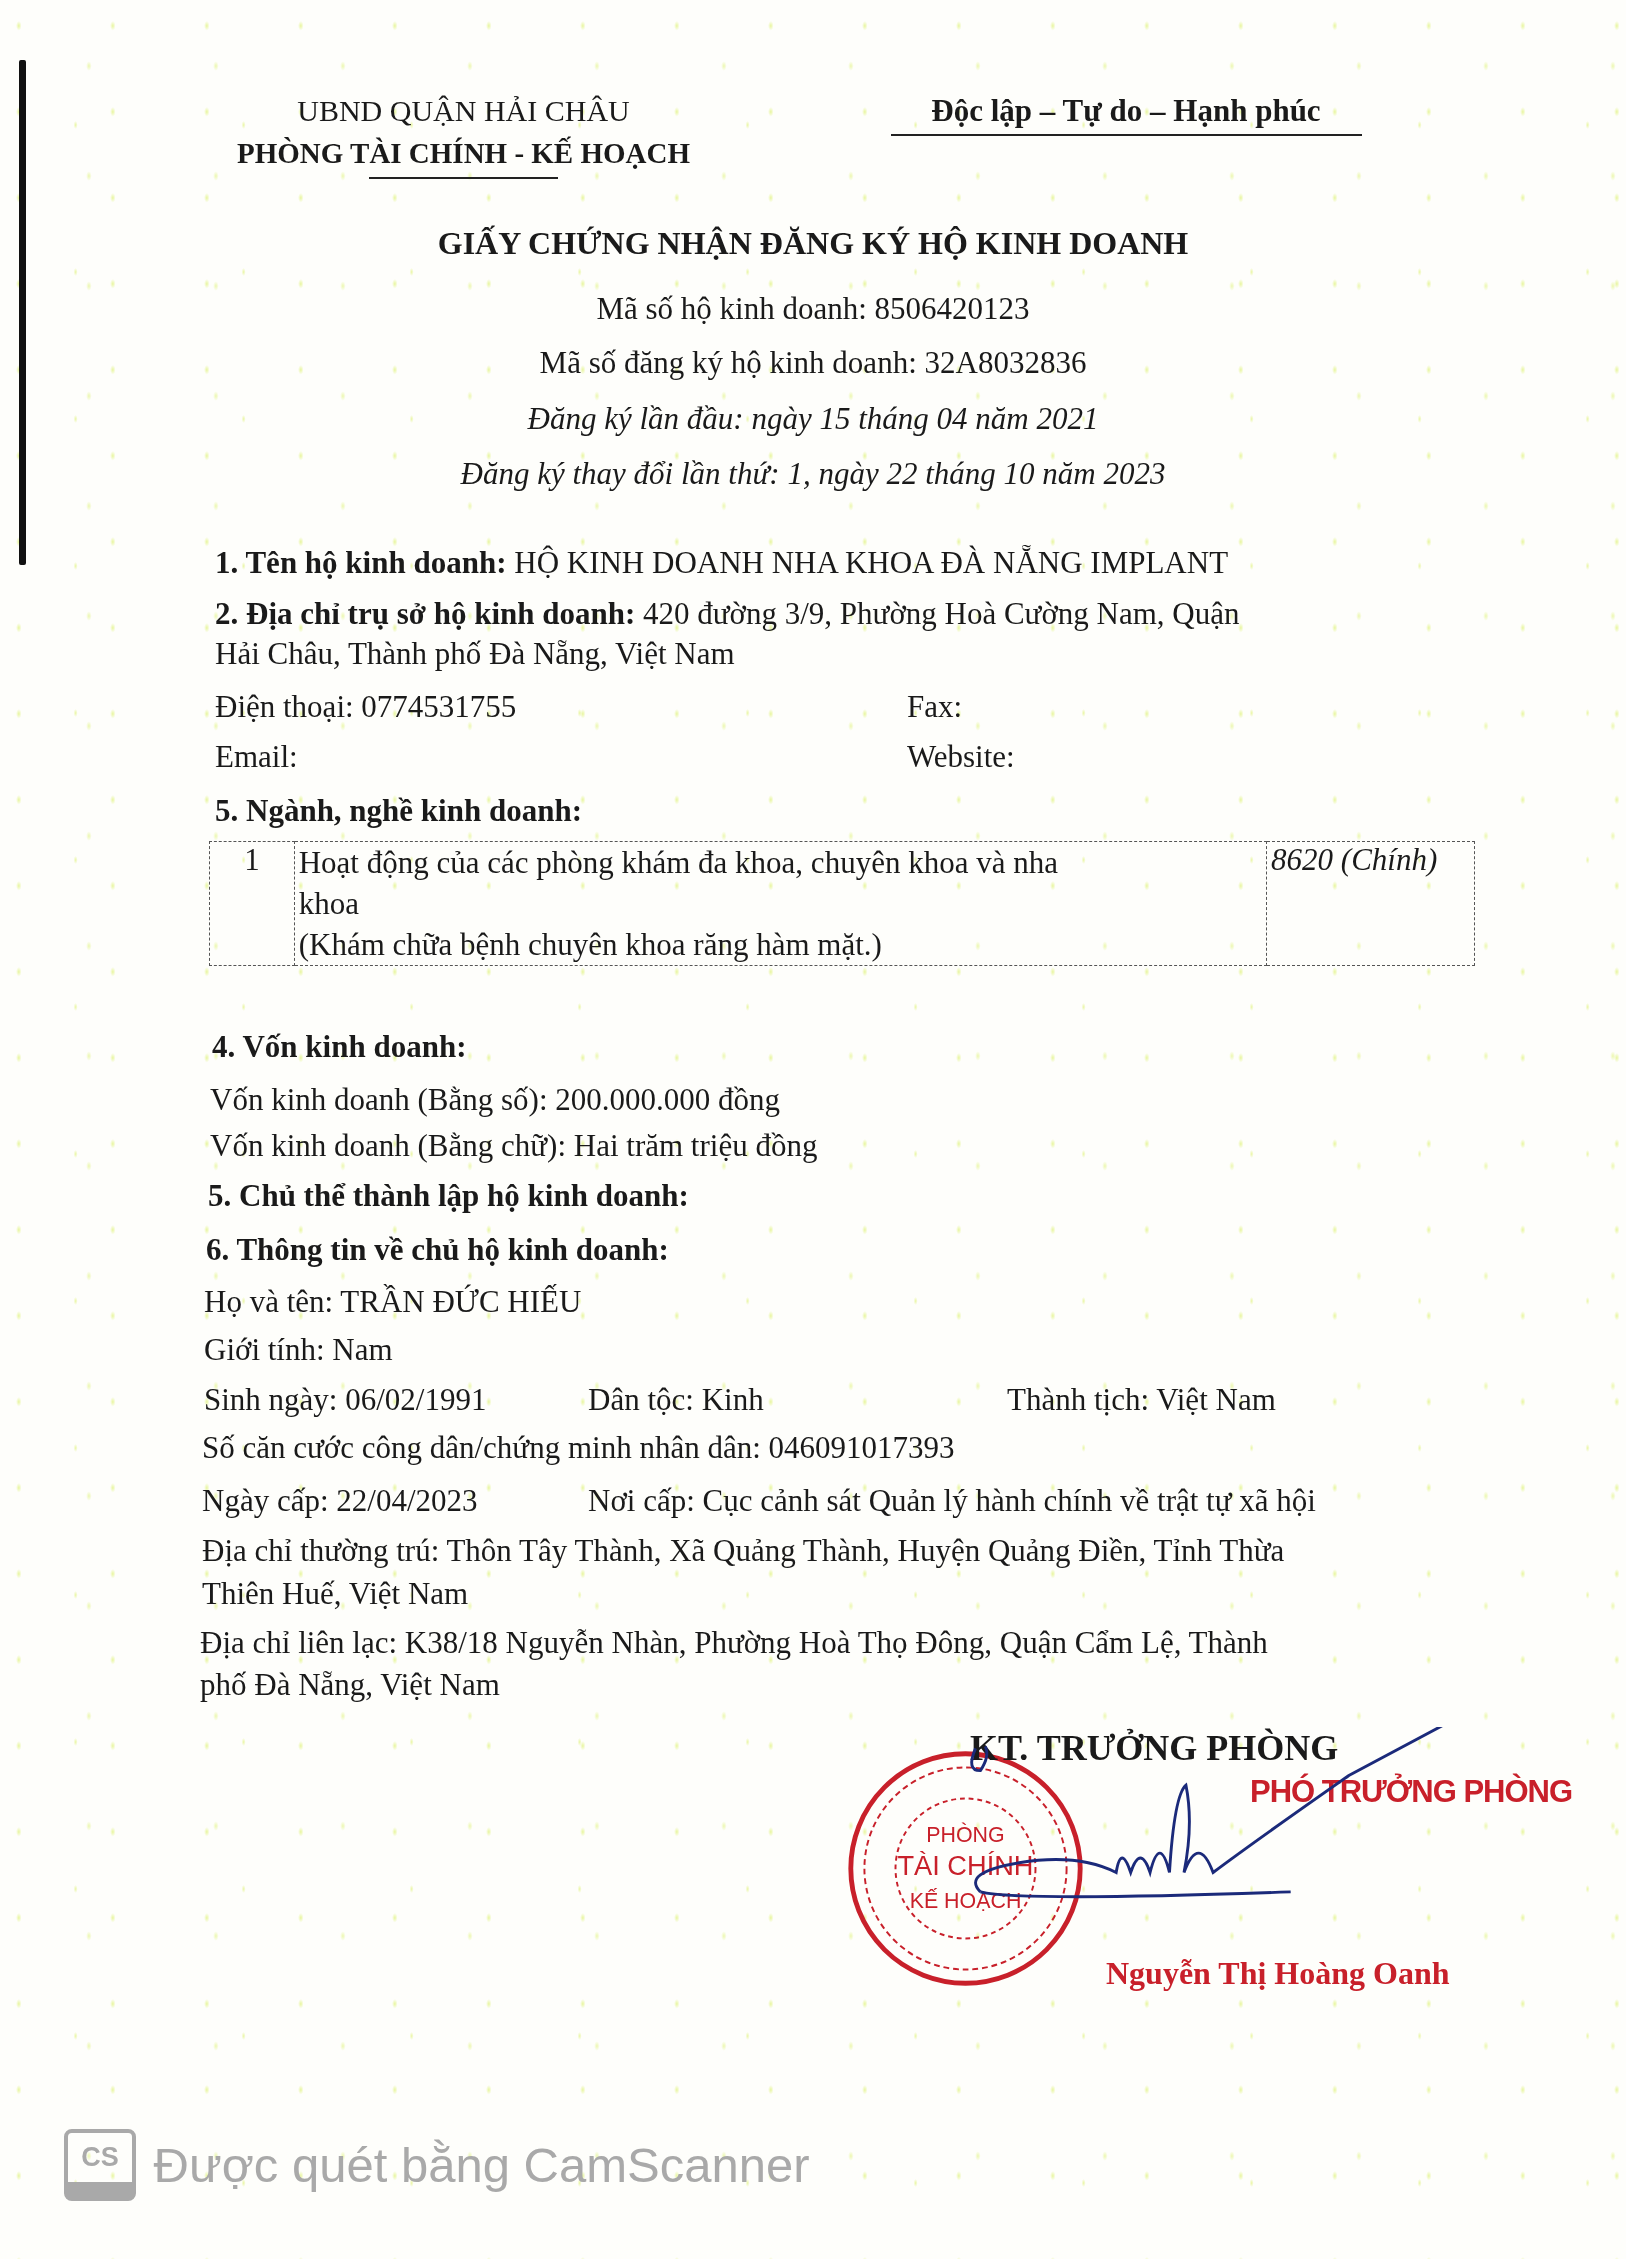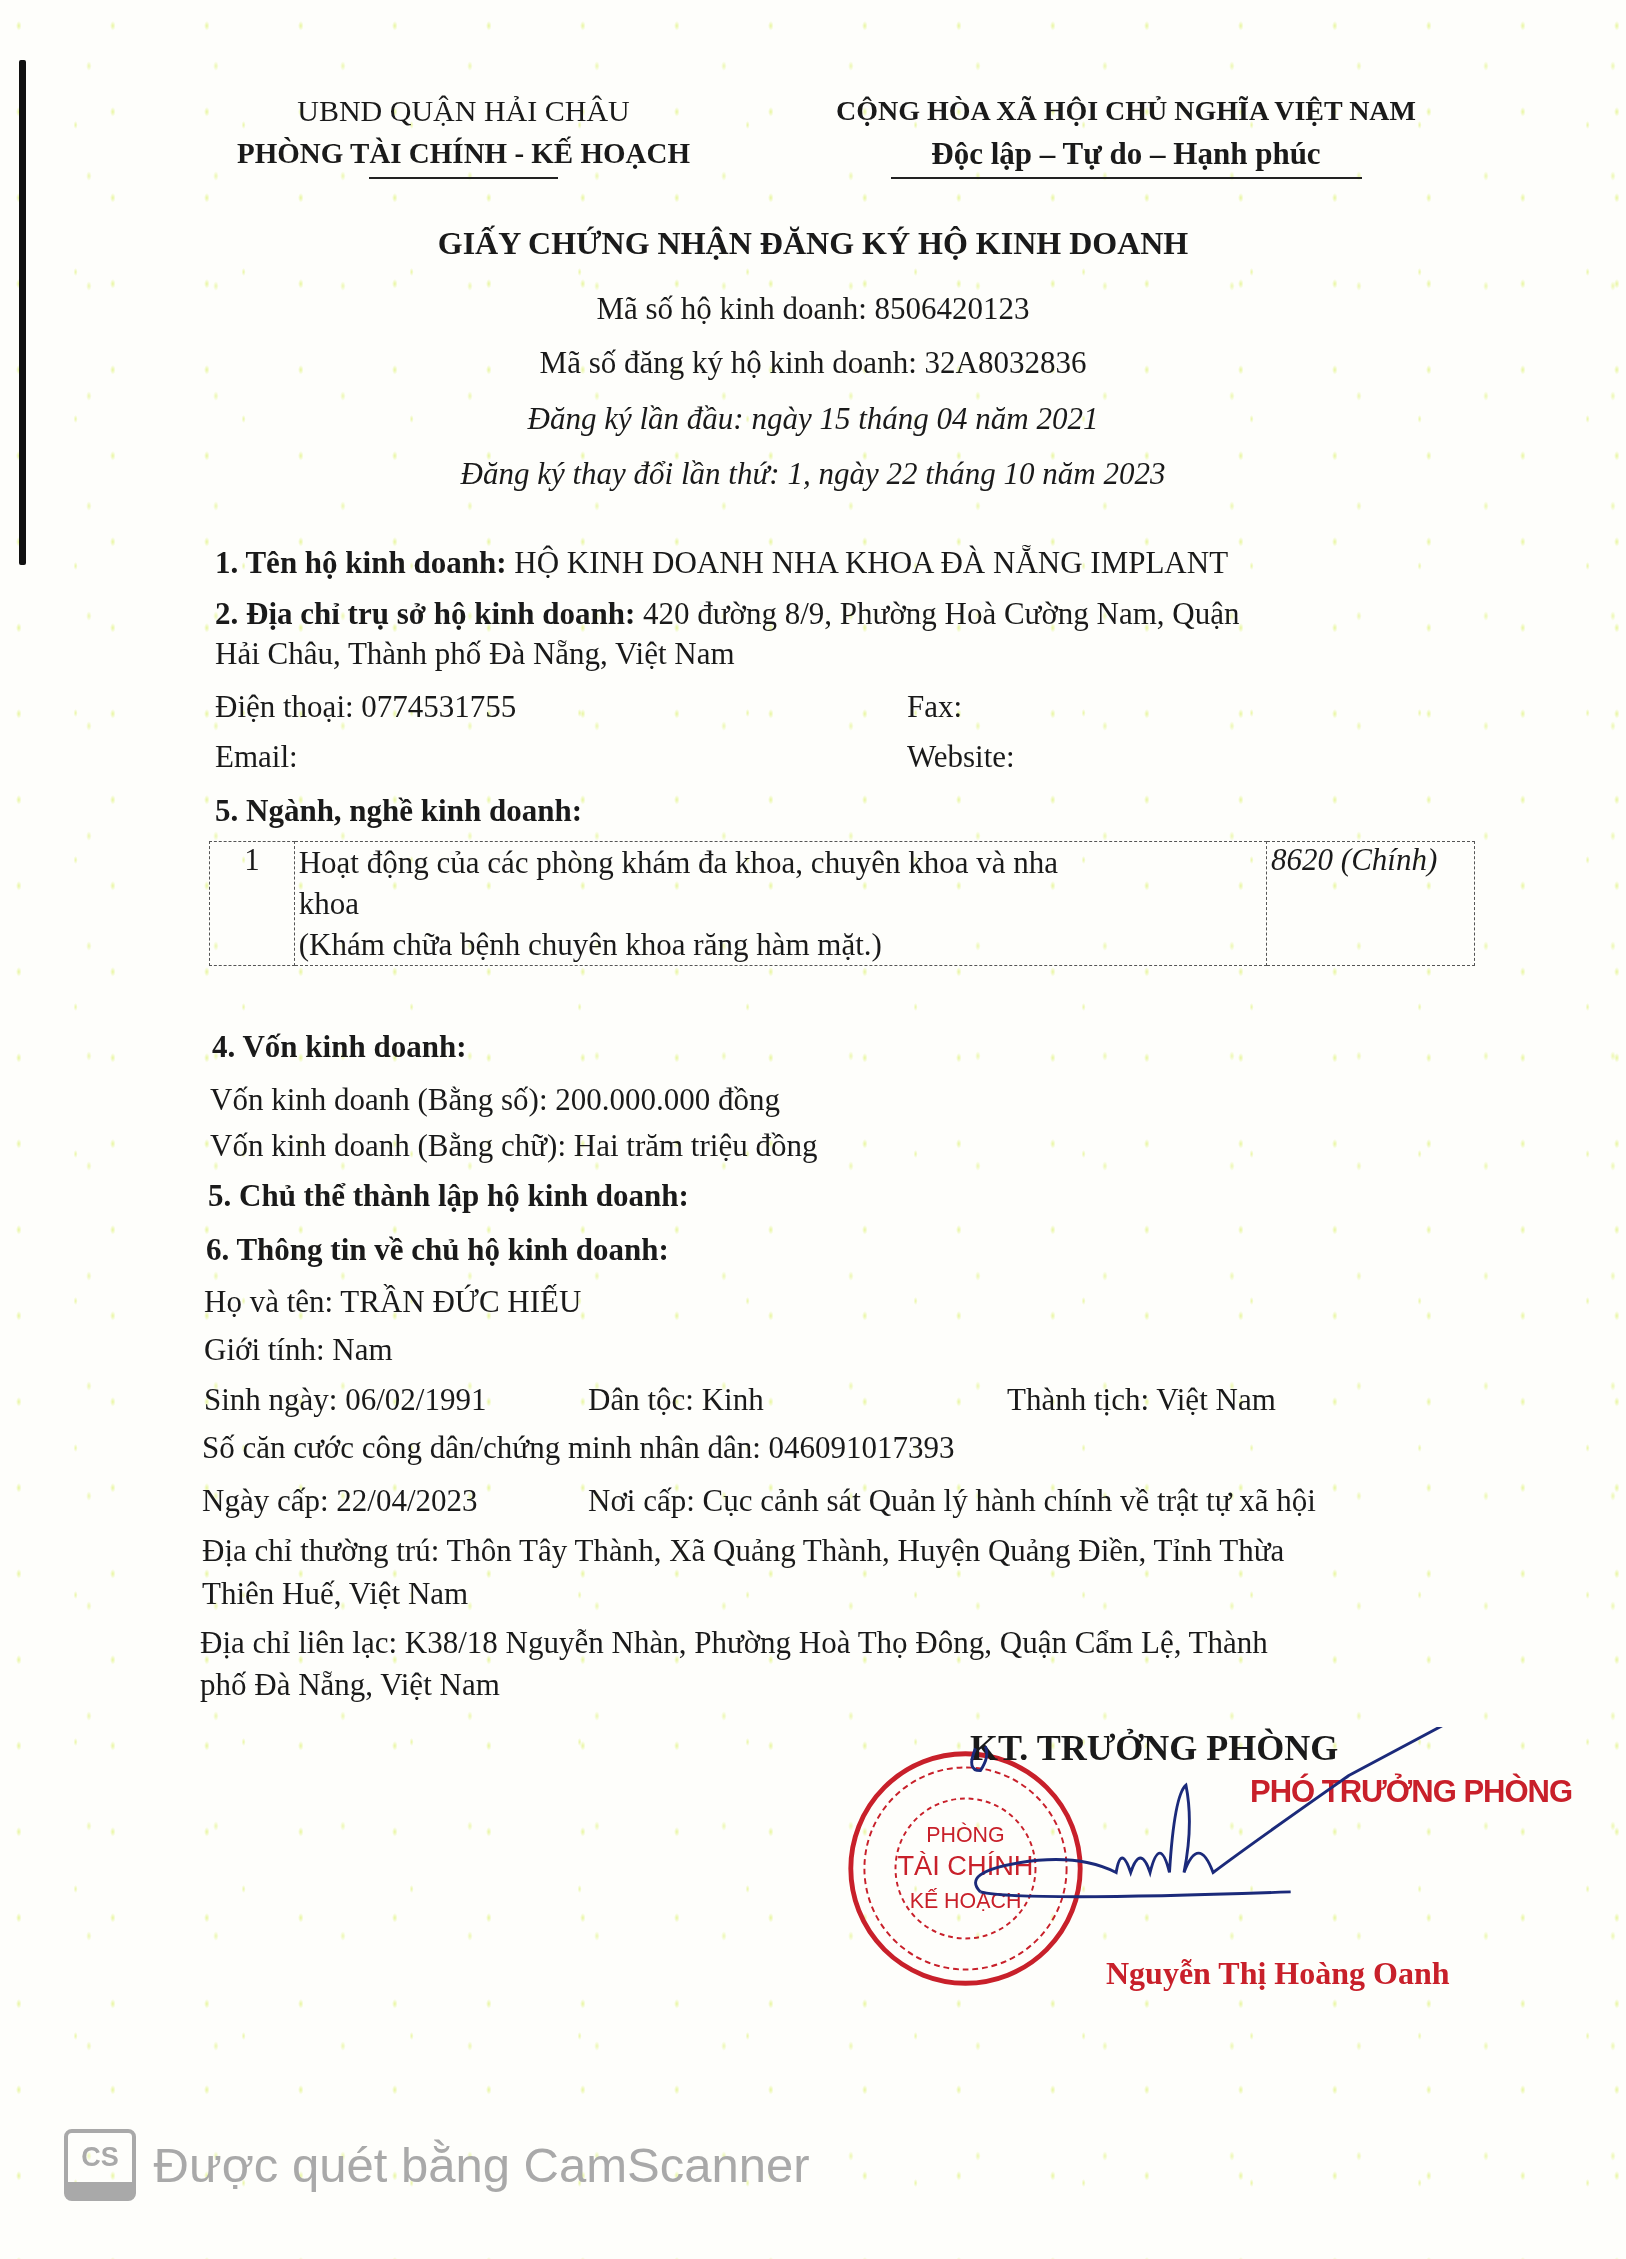--- a/index.html
+++ b/index.html
@@ -51,37 +51,36 @@
 
 <div class="speckles"></div>
 <div class="edge-bar"></div>
 
 <div class="abs hdr-left">
   <div>UBND QUẬN HẢI CHÂU</div>
   <div class="l2">PHÒNG TÀI CHÍNH - KẾ HOẠCH</div>
   <div class="ul"></div>
 </div>
 <div class="abs hdr-right">
-  <div>CỘNG HÒA XÃ HỘI CHỦ NGHĨA VIỆT NAM</div>
   <div class="l2">Độc lập – Tự do – Hạnh phúc</div>
   <div class="ul"></div>
 </div>
 
 <div class="abs title">GIẤY CHỨNG NHẬN ĐĂNG KÝ HỘ KINH DOANH</div>
 <div class="abs center-line" style="top:291px">Mã số hộ kinh doanh: 8506420123</div>
 <div class="abs center-line" style="top:345px">Mã số đăng ký hộ kinh doanh: 32A8032836</div>
 <div class="abs center-line italic" style="top:401px">Đăng ký lần đầu: ngày 15 tháng 04 năm 2021</div>
 <div class="abs center-line italic" style="top:456px">Đăng ký thay đổi lần thứ: 1, ngày 22 tháng 10 năm 2023</div>
 
 <div class="abs body-line" style="top:545px">
   <span class="b">1. Tên hộ kinh doanh:</span><span> HỘ KINH DOANH NHA KHOA ĐÀ NẴNG IMPLANT</span>
 </div>
 
 <div class="abs body-line" style="top:596px">
-  <span class="b">2. Địa chỉ trụ sở hộ kinh doanh:</span><span> 420 đường 8/9, Phường Hoà Cường Nam, Quận</span>
+  <span class="b">2. Địa chỉ trụ sở hộ kinh doanh:</span><span> 420 đường 3/9, Phường Hoà Cường Nam, Quận</span>
 </div>
 <div class="abs body-line" style="top:636px">Hải Châu, Thành phố Đà Nẵng, Việt Nam</div>
 <div class="abs body-line" style="top:689px">Điện thoại: 0774531755</div>
 <div class="abs body-line" style="left:907px; top:689px">Fax:</div>
 <div class="abs body-line" style="top:739px">Email:</div>
 <div class="abs body-line" style="left:907px; top:739px">Website:</div>
 
 <div class="abs body-line b" style="top:793px">5. Ngành, nghề kinh doanh:</div>
 <table class="nganh">
   <tbody>

